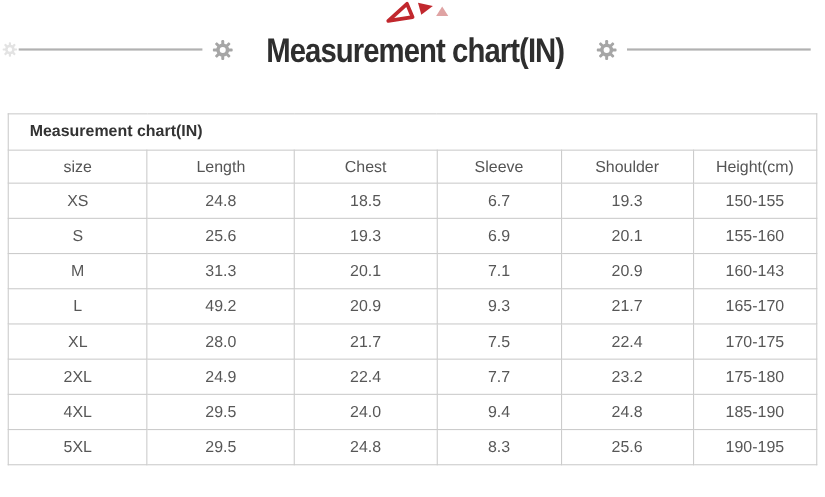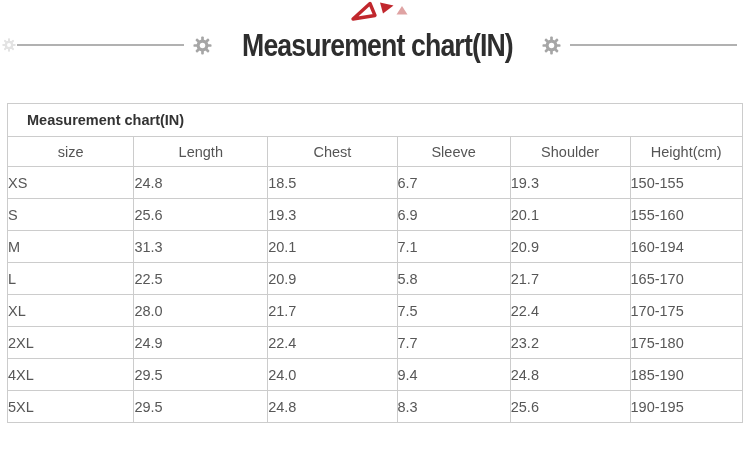--- a/index.html
+++ b/index.html
@@ -34,21 +34,21 @@
   th, td { border: 1px solid #cccccc; font-weight: normal; }
   .caption-cell {
     text-align: left; padding: 8px 0 8px 19px; height: 32px;
     font-weight: bold; font-size: 14.5px; color: #333333;
   }
   .head-row th {
     height: 30px; vertical-align: middle;
     font-size: 14.5px; color: #555555; padding: 5px 0;
   }
   tbody td {
-    height: 32px; text-align: left; vertical-align: middle;
+    height: 32px; text-align: center; vertical-align: middle;
     font-size: 14.5px; color: #575757; padding: 7px 0;
   }
 </style>
 </head>
 <body>
 
 <div class="deco-triangles">
   <svg width="68" height="20" viewBox="0 0 68 20">
     <polygon points="4,18 21,2.5 26,14.5" fill="#ffffff" stroke="#c1272d" stroke-width="3.4" stroke-linejoin="round"></polygon>
     <polygon points="31,1.5 44.5,4.5 34,12.5" fill="#c1272d"></polygon>
@@ -137,27 +137,27 @@
           <td>6.9</td>
           <td>20.1</td>
           <td>155-160</td>
         </tr>
         <tr>
           <td>M</td>
           <td>31.3</td>
           <td>20.1</td>
           <td>7.1</td>
           <td>20.9</td>
-          <td>160-194</td>
+          <td>160-143</td>
         </tr>
         <tr>
           <td>L</td>
-          <td>22.5</td>
+          <td>49.2</td>
           <td>20.9</td>
-          <td>5.8</td>
+          <td>9.3</td>
           <td>21.7</td>
           <td>165-170</td>
         </tr>
         <tr>
           <td>XL</td>
           <td>28.0</td>
           <td>21.7</td>
           <td>7.5</td>
           <td>22.4</td>
           <td>170-175</td>

